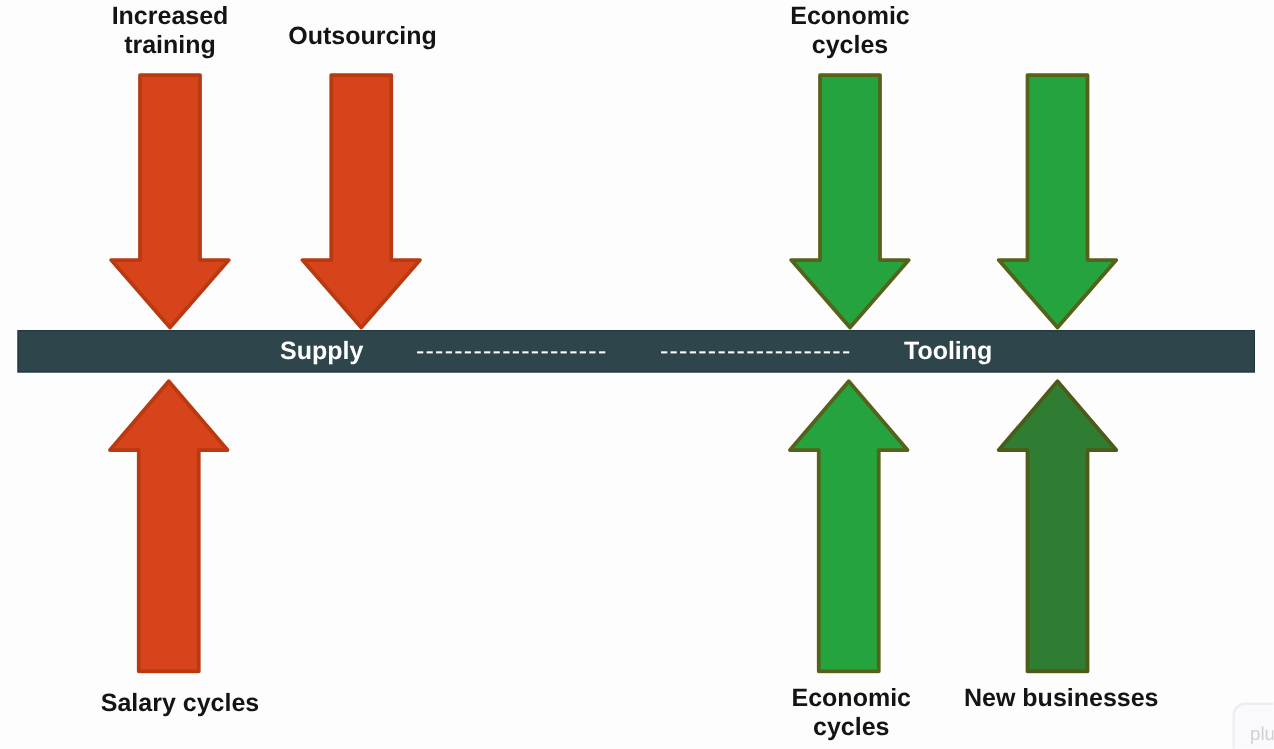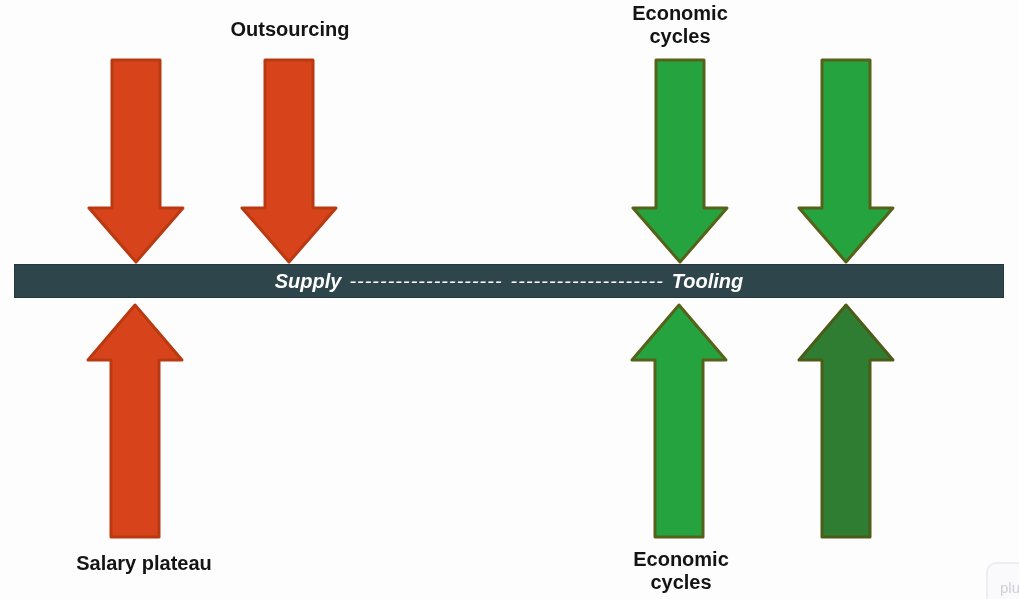--- a/index.html
+++ b/index.html
@@ -29,40 +29,44 @@
     background:#2e464b;
     border:1px solid #223a3f;
     display:flex;
     align-items:center;
     justify-content:center;
     color:#ffffff;
     font-size:20px;
     font-weight:700;
     white-space:nowrap;
   }
-  .axis-bar span{margin:0 4px;font-style:italic;}
+  .axis-bar span{margin:0 21px;}
   .axis-bar .dashes{letter-spacing:1px;font-weight:400;}
   .watermark{
     position:absolute;
     left:986px;top:562px;
     width:80px;height:60px;
     border:2px solid #ededf2;
     border-radius:10px;
     background:rgba(250,250,253,.92);
     color:#cfcfd8;
     font-size:15px;
     padding:15px 0 0 12px;
     box-sizing:border-box;
   }
 </style>
 </head>
 <body>
 
 <div class="stage">
 
+  <div class="lbl" style="left:136px;top:2px;">
+    <span>Increased</span><br>
+    <span>training</span>
+  </div>
   <div class="lbl" style="left:290px;top:18px;text-align:right;">
     <span>Outsourcing</span>
   </div>
   <div class="lbl" style="left:680px;top:2px;">
     <span>Economic</span><br>
     <span>cycles</span>
   </div>
 
   <svg class="arrow" style="left:86px;top:58px;" width="100" height="206" viewBox="0 0 100 206">
     <polygon points="26,2 74,2 74,150 97,150 50,204 3,150 26,150" stroke-width="3" stroke-linejoin="round" fill="#d7431a" stroke="#b93a10"></polygon>
@@ -88,27 +92,27 @@
     <polygon points="26,234 74,234 74,57 97,57 50,2 3,57 26,57" stroke-width="3" stroke-linejoin="round" fill="#d7431a" stroke="#b93a10"></polygon>
   </svg>
   <svg class="arrow" style="left:629px;top:303px;" width="100" height="236" viewBox="0 0 100 236">
     <polygon points="26,234 74,234 74,57 97,57 50,2 3,57 26,57" stroke-width="3" stroke-linejoin="round" fill="#24a33f" stroke="#56621a"></polygon>
   </svg>
   <svg class="arrow" style="left:796px;top:303px;" width="100" height="236" viewBox="0 0 100 236">
     <polygon points="26,234 74,234 74,57 97,57 50,2 3,57 26,57" stroke-width="3" stroke-linejoin="round" fill="#2f7d33" stroke="#4c5c18"></polygon>
   </svg>
 
   <div class="lbl" style="left:144px;top:552px;">
-    <span>Salary plateau</span>
+    <span>Salary cycles</span>
   </div>
   <div class="lbl" style="left:681px;top:548px;">
     <span>Economic</span><br>
     <span>cycles</span>
   </div>
   <div class="lbl" style="left:849px;top:548px;">
-    <br>
+    <span>New businesses</span><br>
   </div>
 
   <div class="watermark">
     <span>plura</span>
   </div>
 
 </div>
 
 </body></html>

